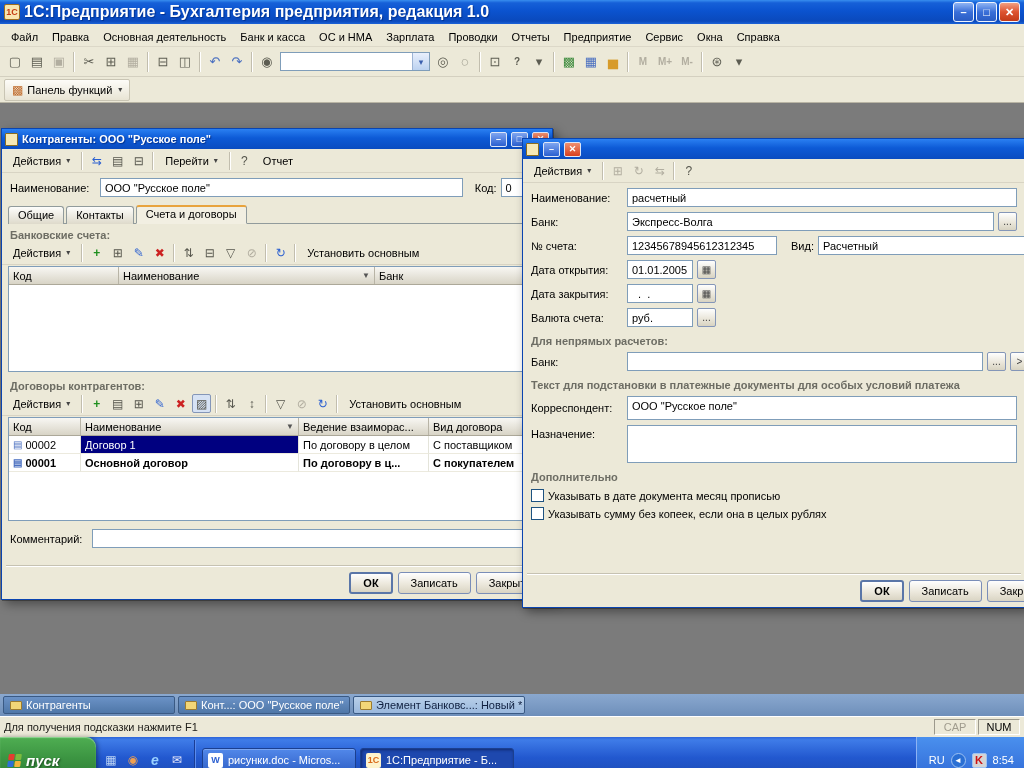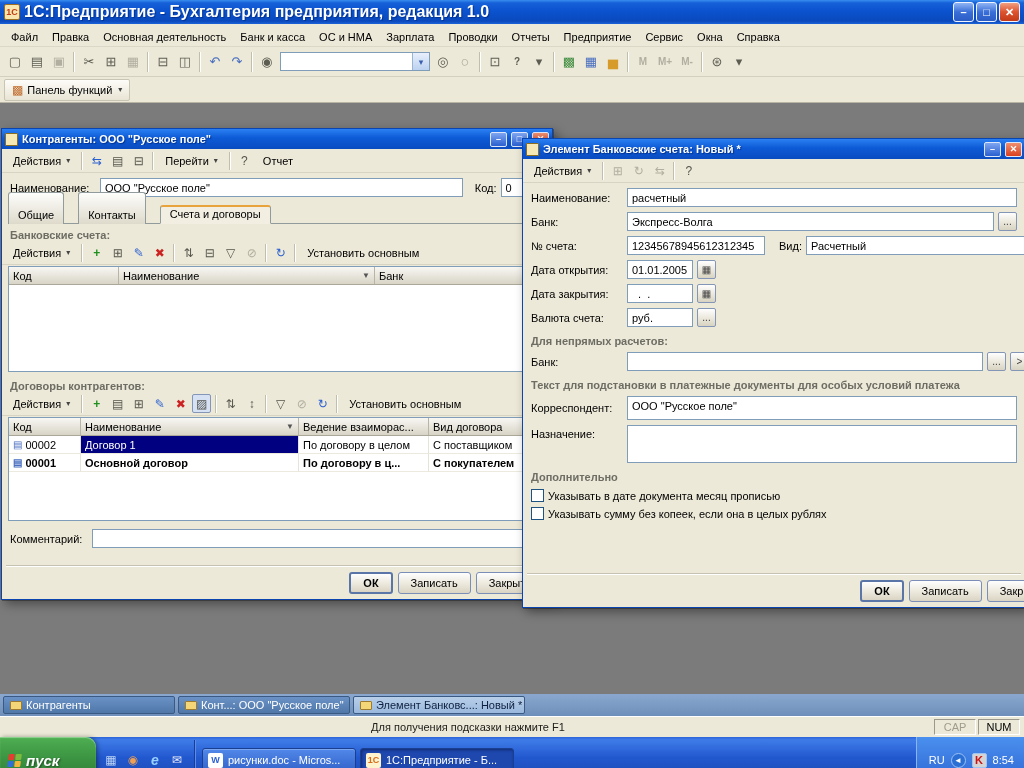--- a/index.html
+++ b/index.html
@@ -76,22 +76,22 @@
   .lbl { width:92px; flex-shrink:0; white-space:nowrap; }
   .input { height:19px; background:#fff; border:1px solid #7f9db9; padding:1px 4px; display:flex;
     align-items:center; white-space:pre; overflow:hidden; }
   .sq-btn { width:19px; height:19px; flex-shrink:0; border:1px solid #8496b8; border-radius:2px;
     background:linear-gradient(180deg,#fefefe,#e9e5d8 60%,#d8d3c2); display:flex; align-items:center;
     justify-content:center; font-size:10px; color:#444; }
   .section-title { margin:8px 8px 0; font-weight:bold; color:#6d6d64; white-space:nowrap; overflow:hidden; }
 
   
   .tabs { display:flex; align-items:flex-end; margin:6px 6px 0; border-bottom:1px solid #919b9c; height:21px; }
-  .tab { padding:16px 9px 3px; border:1px solid #919b9c; border-bottom:none; border-radius:3px 3px 0 0;
-    background:linear-gradient(#fdfdfb,#dedacb); margin-right:14px; position:relative; top:1px; white-space:nowrap; }
+  .tab { padding:2px 9px 3px; border:1px solid #919b9c; border-bottom:none; border-radius:3px 3px 0 0;
+    background:linear-gradient(#fdfdfb,#dedacb); margin-right:2px; position:relative; top:1px; white-space:nowrap; }
   .tab.active { background:#f2efe2; border-top:2px solid #e8a33d; padding-top:1px; top:1px;
     border-bottom:1px solid #f2efe2; z-index:2; }
 
   
   .grid { margin:1px 6px 0; border:1px solid #7f9db9; background:#fff; display:flex; flex-direction:column;justify-content:center; }
   .grid-head { display:flex; background:linear-gradient(#f8f7f3,#d8d4c6); border-bottom:1px solid #aca899; height:18px; flex-shrink:0; }
   .gh { padding:2px 4px; border-right:1px solid #b8b4a6; display:flex; align-items:center;
     justify-content:space-between; white-space:nowrap; overflow:hidden; }
   .gh .sort { font-size:8px; color:#555; margin-left:3px; }
   .gr { display:flex; height:18px; flex-shrink:0; }
@@ -120,21 +120,21 @@
     background:linear-gradient(#8aa8cf,#6e8fba); display:flex; align-items:center; gap:3px; padding:0 3px; }
   .mdi-task { height:18px; display:flex; align-items:center; gap:4px; padding:0 6px; width:172px;
     border:1px solid #3a5a84; border-radius:2px; background:linear-gradient(#6b92c6,#4f77a8);
     color:#fff; white-space:nowrap; overflow:hidden; }
   .mdi-task.active { background:linear-gradient(#b8cfe9,#9ab8dd); color:#102040; }
   .fold { width:12px; height:9px; background:#f2d678; border:1px solid #9c7b2f; border-radius:1px; flex-shrink:0; }
 
   
   .statusbar { position:absolute; top:716px; left:0; right:0; height:21px; background:#ece9d8;
     display:flex; align-items:center; padding:0 4px; border-top:1px solid #fff; }
-  .sb-hint { flex:1; color:#21201c;text-align:center; }
+  .sb-hint { flex:1; color:#21201c; }
   .sb-panel { width:42px; text-align:center; padding:1px 2px; margin-left:2px;
     border:1px solid; border-color:#9c998c #fff #fff #9c998c; }
   .sb-panel.off { color:#a09c8e; }
 
   
   .taskbar { position:absolute; top:737px; left:0; right:0; height:46px;
     background:linear-gradient(180deg,#2c64d9 0%,#3f7ce8 6%,#2258cf 45%,#1c47ab 100%);
     display:flex; align-items:stretch; }
   .start-btn { width:96px; display:flex; align-items:center; gap:5px; padding:0 10px 0 8px;
     border-radius:0 10px 10px 0; background:linear-gradient(180deg,#4fae52 0%,#3c9542 45%,#2d7a34 100%);
@@ -379,21 +379,20 @@
           <span class="btn default">ОК</span>
           <span class="btn">Записать</span>
           <span class="btn">Закрыть</span>
         </div>
       </div>
     </div>
 
     <div class="window w2">
       <div class="tbar">
         <span class="wicon"></span>
-        <span class="ttl">Элемент Банковские счета: Новый *</span>
         <span class="wb">–</span>
         <span class="wb close">✕</span>
       </div>
       <div class="wbody">
         <div class="wtoolbar">
           <span class="act-btn">
             <span>Действия</span>
             <span class="drop-mini">▾</span>
           </span>
           <span class="w-sep"></span>
@@ -408,21 +407,21 @@
           <span class="lbl">Наименование:</span>
           <span class="input" style="flex:1">расчетный</span>
         </div>
         <div class="form-row">
           <span class="lbl">Банк:</span>
           <span class="input" style="flex:1">Экспресс-Волга</span>
           <span class="sq-btn">...</span>
         </div>
         <div class="form-row">
           <span class="lbl">№ счета:</span>
-          <span class="input" style="width:138px">12345678945612312345</span>
+          <span class="input" style="width:150px">12345678945612312345</span>
           <span style="margin-left:10px">Вид:</span>
           <span class="input" style="flex:1; margin-right:-8px">Расчетный</span>
         </div>
         <div class="form-row">
           <span class="lbl">Дата открытия:</span>
           <span class="input" style="width:66px">01.01.2005</span>
           <span class="sq-btn">▦</span>
         </div>
         <div class="form-row">
           <span class="lbl">Дата закрытия:</span>

